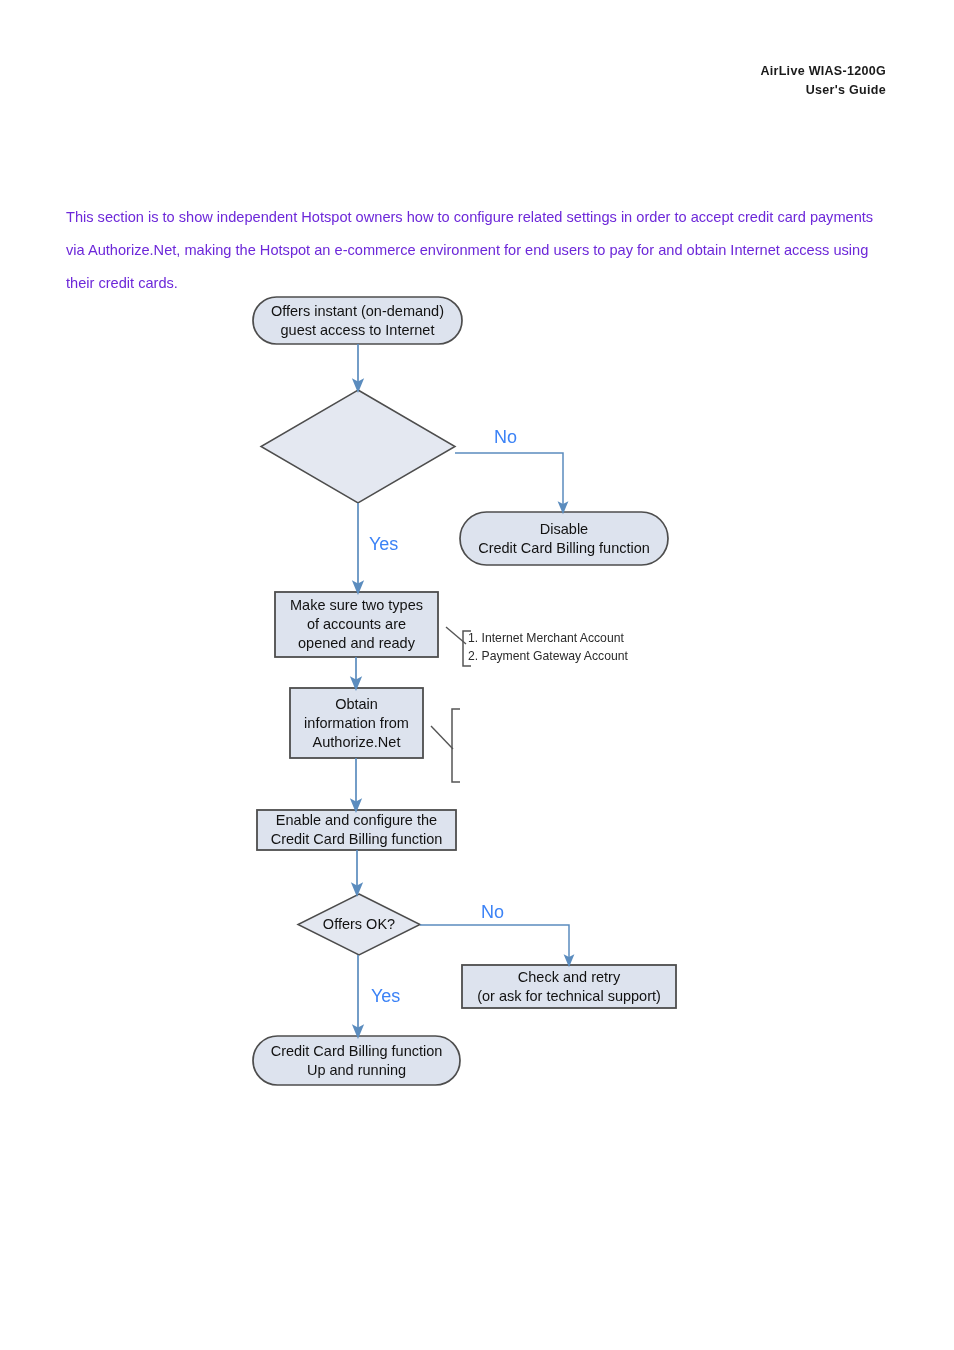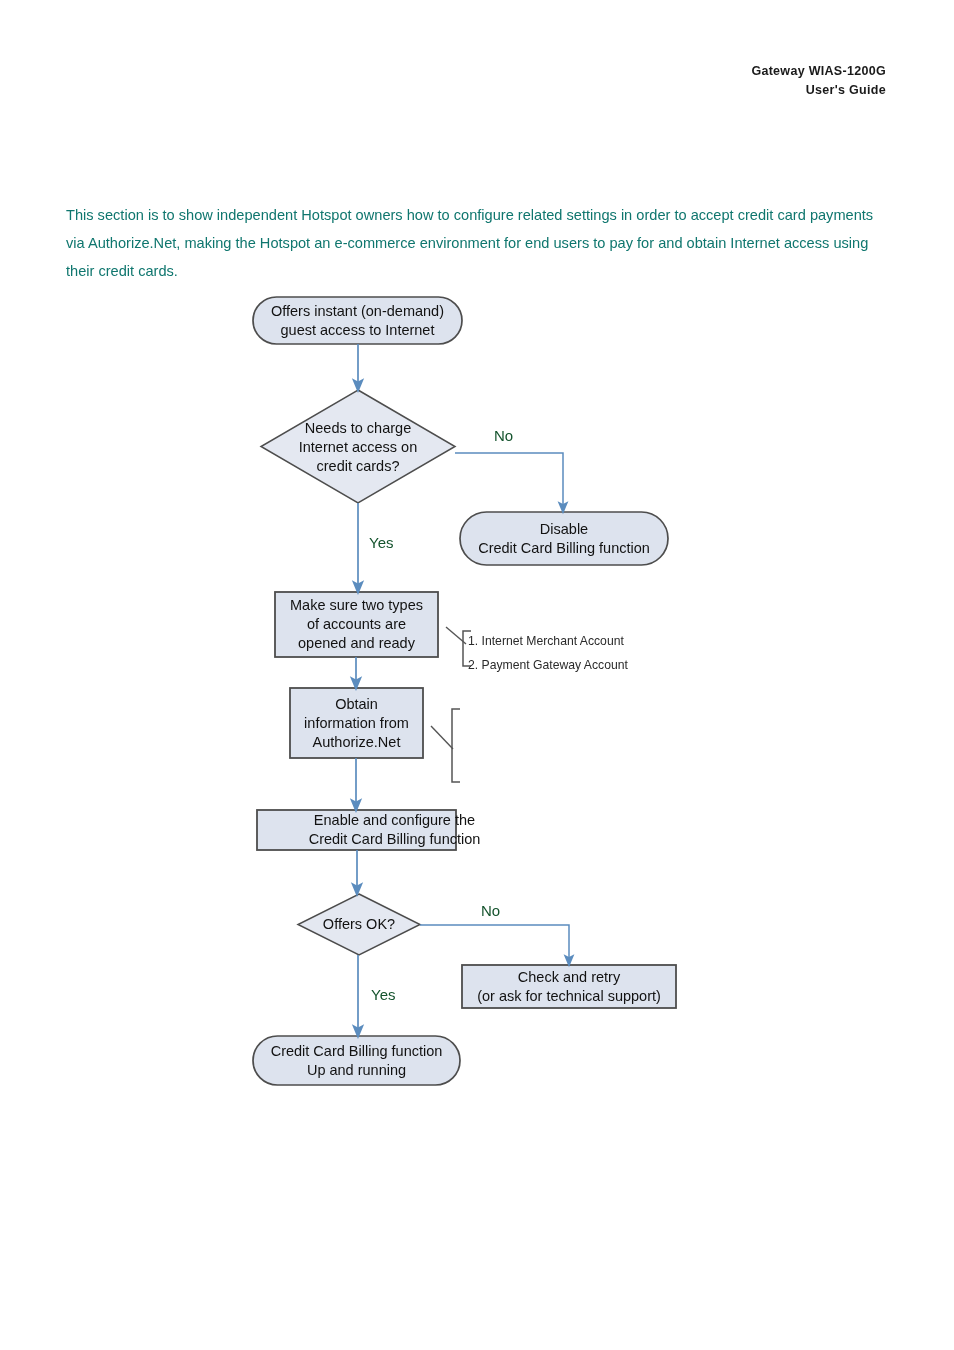--- a/index.html
+++ b/index.html
@@ -32,22 +32,22 @@
     color: #1a1a1a;
   }
 
   
   .body-paragraph {
     position: absolute;
     left: 66px;
     top: 186px;
     width: 818px;
     font-size: 14.6px;
-    line-height: 28px;
-    color: #0f766e;
+    line-height: 33px;
+    color: #6d28d9;
     text-align: left;
   }
 
   
   #flowchart {
     position: absolute;
     left: 0;
     top: 0;
     width: 954px;
     height: 1350px;
@@ -67,40 +67,40 @@
     justify-content: center;
     text-align: center;
     font-size: 14.5px;
     line-height: 19px;
     color: #121212;
     pointer-events: none;
     white-space: pre-line;
   }
   .edge-label {
     position: absolute;
-    font-size: 15px;
-    color: #14532d;
+    font-size: 18px;
+    color: #3b82f6;
     pointer-events: none;
   }
   .callout-text {
     position: absolute;
     font-size: 12.2px;
-    line-height: 24px;
+    line-height: 18px;
     color: #2b2b2b;
     white-space: pre-line;
     pointer-events: none;
   }
 </style>
 </head>
 <body>
 
 <div id="page">
 
   <div class="doc-header">
-    <div>Gateway  WIAS-1200G</div>
+    <div>AirLive  WIAS-1200G</div>
     <div>User's  Guide</div>
   </div>
 
   <p class="body-paragraph">This section is to show independent Hotspot owners how to configure related settings in order to accept credit card payments via Authorize.Net, making the Hotspot an e-commerce environment for end users to pay for and obtain Internet access using their credit cards.</p>
 
   <div id="flowchart">
 
     <svg id="flow-svg" viewBox="0 0 954 1350">
       <defs>
         <marker id="arrowblue" markerWidth="9" markerHeight="9" refX="4.5" refY="4" orient="auto">
@@ -149,36 +149,33 @@
 
       <g>
         <line x1="431" y1="726" x2="453" y2="749" stroke="#555555" stroke-width="1.4"></line>
         <path d="M460,709 L452,709 L452,782 L460,782" fill="none" stroke="#555555" stroke-width="1.5"></path>
       </g>
     </svg>
 
     <div class="node-label" style="left:253px; top:297px; width:209px; height:47px;">Offers instant (on-demand)
 guest access to Internet</div>
 
-    <div class="node-label" style="left:268px; top:409px; width:180px; height:76px;">Needs to charge
-Internet access on
-credit cards?</div>
 
     <div class="node-label" style="left:460px; top:512px; width:208px; height:53px;">Disable
 Credit Card Billing function</div>
 
     <div class="node-label" style="left:275px; top:592px; width:163px; height:65px;">Make sure two types
 of accounts are
 opened and ready</div>
 
     <div class="node-label" style="left:283px; top:688px; width:147px; height:70px;">Obtain
 information from
 Authorize.Net</div>
 
-    <div class="node-label" style="left:257px; top:810px; width:199px; height:40px;padding-left:38px;">Enable and configure the
+    <div class="node-label" style="left:257px; top:810px; width:199px; height:40px;">Enable and configure the
 Credit Card Billing function</div>
 
     <div class="node-label" style="left:298px; top:910px; width:122px; height:29px;">Offers OK?</div>
 
     <div class="node-label" style="left:462px; top:965px; width:214px; height:43px;">Check and retry
 (or ask for technical support)</div>
 
     <div class="node-label" style="left:253px; top:1036px; width:207px; height:49px;">Credit Card Billing function
 Up and running</div>
 

